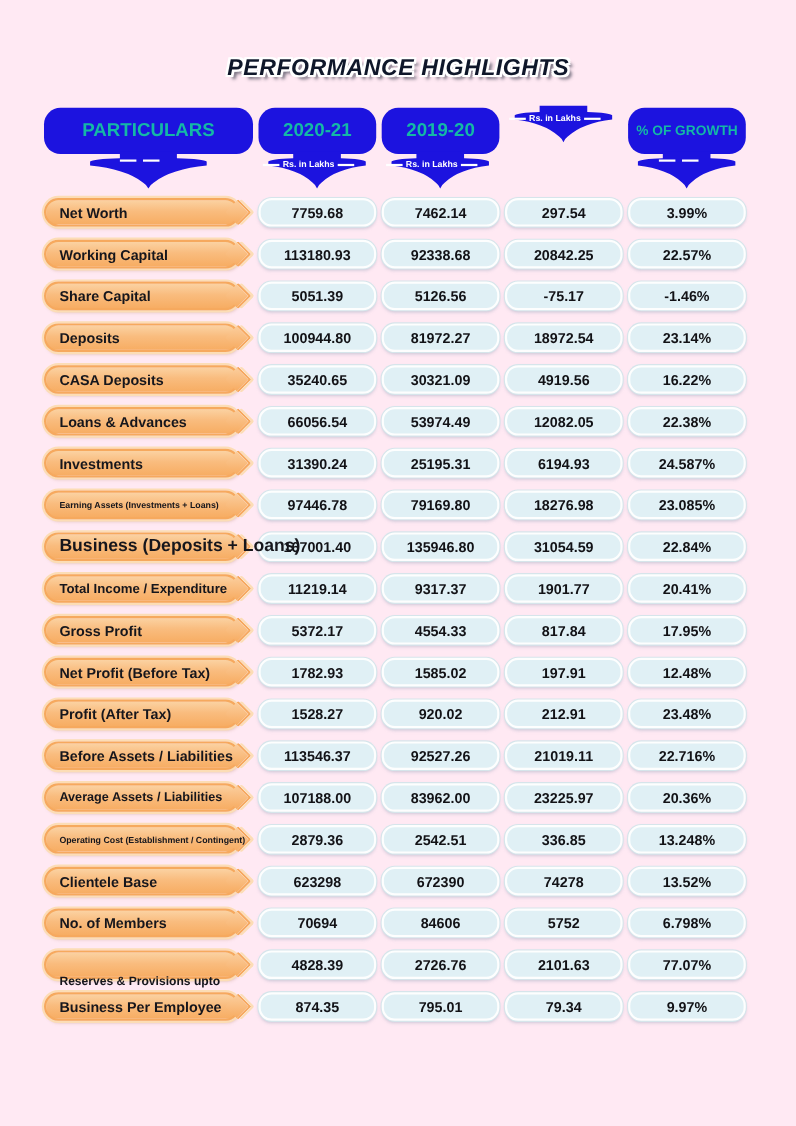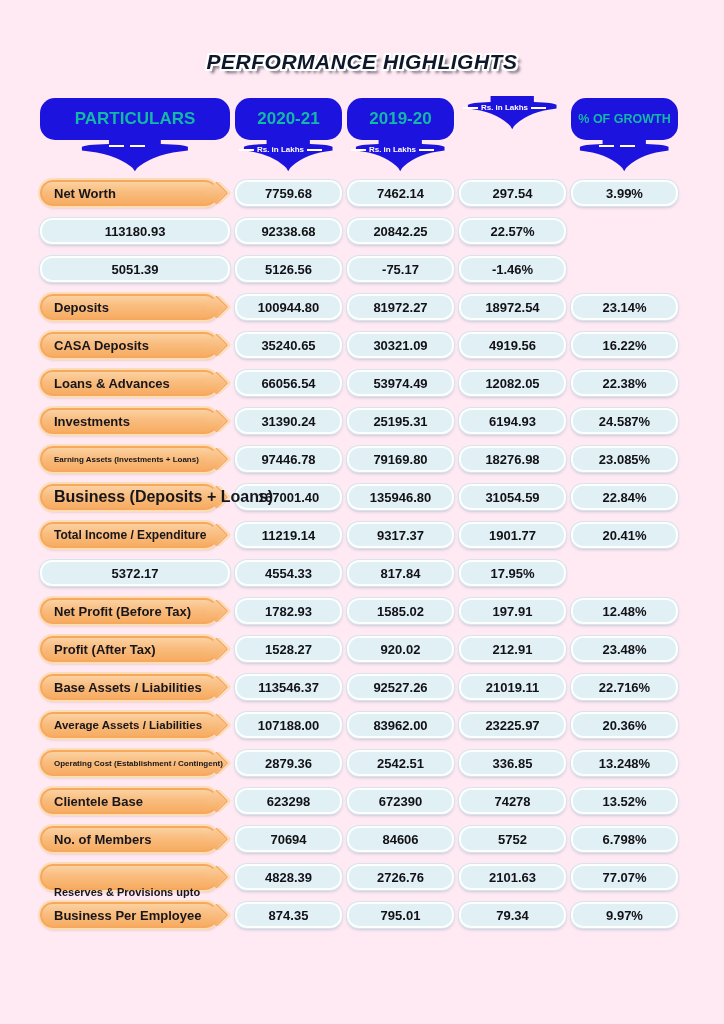--- a/index.html
+++ b/index.html
@@ -182,35 +182,41 @@
       </div>
     <div class="cell">
         <span>297.54</span>
       </div>
     <div class="cell">
         <span>3.99%</span>
       </div>
   </div>
 
   <div class="row">
+    <div class="label-pill">
+        <span>Working Capital</span>
+      </div>
     <div class="cell">
         <span>113180.93</span>
       </div>
     <div class="cell">
         <span>92338.68</span>
       </div>
     <div class="cell">
         <span>20842.25</span>
       </div>
     <div class="cell">
         <span>22.57%</span>
       </div>
   </div>
 
   <div class="row">
+    <div class="label-pill">
+        <span>Share Capital</span>
+      </div>
     <div class="cell">
         <span>5051.39</span>
       </div>
     <div class="cell">
         <span>5126.56</span>
       </div>
     <div class="cell">
         <span>-75.17</span>
       </div>
     <div class="cell">
@@ -339,20 +345,23 @@
       </div>
     <div class="cell">
         <span>1901.77</span>
       </div>
     <div class="cell">
         <span>20.41%</span>
       </div>
   </div>
 
   <div class="row">
+    <div class="label-pill">
+        <span>Gross Profit</span>
+      </div>
     <div class="cell">
         <span>5372.17</span>
       </div>
     <div class="cell">
         <span>4554.33</span>
       </div>
     <div class="cell">
         <span>817.84</span>
       </div>
     <div class="cell">
@@ -391,21 +400,21 @@
     <div class="cell">
         <span>212.91</span>
       </div>
     <div class="cell">
         <span>23.48%</span>
       </div>
   </div>
 
   <div class="row">
     <div class="label-pill">
-        <span>Base Assets / Liabilities</span>
+        <span>Before Assets / Liabilities</span>
       </div>
     <div class="cell">
         <span>113546.37</span>
       </div>
     <div class="cell">
         <span>92527.26</span>
       </div>
     <div class="cell">
         <span>21019.11</span>
       </div>

